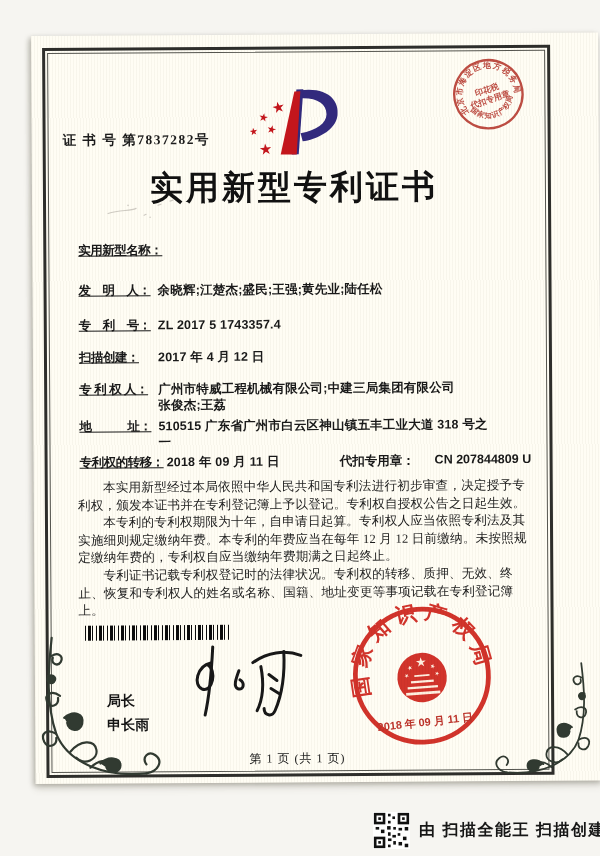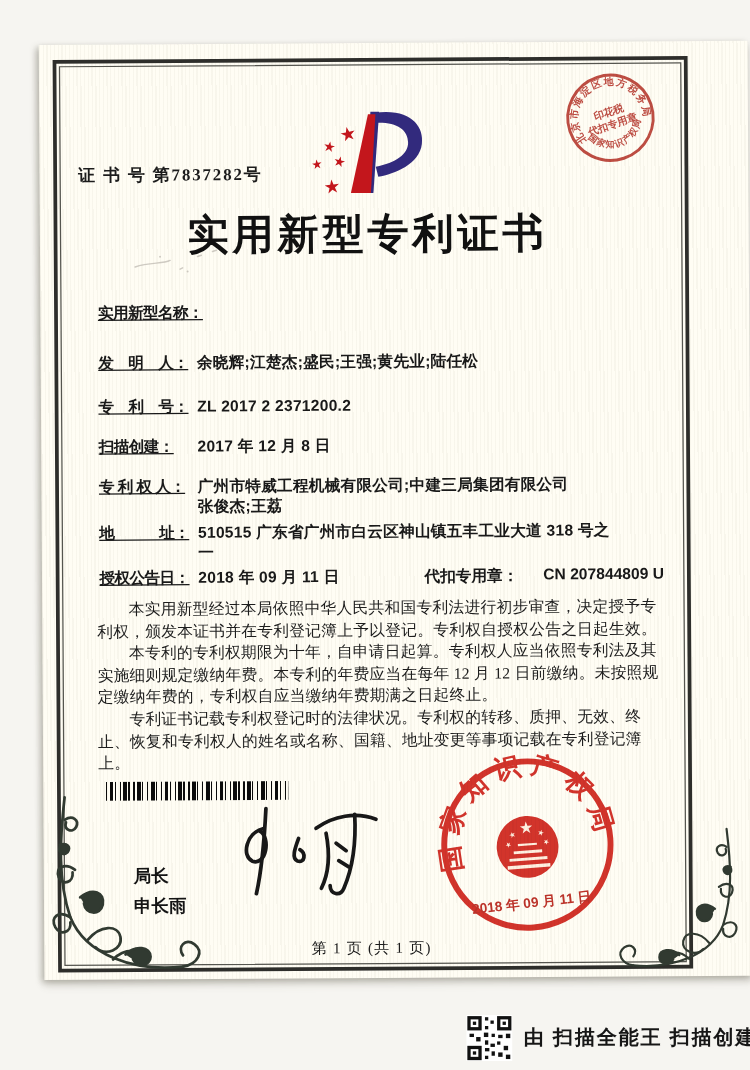--- a/index.html
+++ b/index.html
@@ -141,42 +141,42 @@
 
   <div class="frow" style="top:207px">
     <span class="flabel">实用新型名称：</span>
   </div>
   <div class="frow" style="top:247px">
     <span class="flabel">发　明　人：</span>
     <span class="fvalue">余晓辉;江楚杰;盛民;王强;黄先业;陆任松</span>
   </div>
   <div class="frow" style="top:282px">
     <span class="flabel">专　利　号：</span>
-    <span class="fvalue">ZL 2017 2 2371200.2</span>
+    <span class="fvalue">ZL 2017 5 1743357.4</span>
   </div>
   <div class="frow" style="top:314px">
     <span class="flabel">扫描创建：</span>
-    <span class="fvalue">2017 年 12 月 8 日</span>
+    <span class="fvalue">2017 年 4 月 12 日</span>
   </div>
   <div class="frow" style="top:346px">
     <span class="flabel">专 利 权 人：</span>
     <span class="fvalue">
       <span class="vline">广州市特威工程机械有限公司;中建三局集团有限公司</span>
       <span class="vline">张俊杰;王荔</span>
     </span>
   </div>
   <div class="frow" style="top:383px">
     <span class="flabel">地　　　址：</span>
     <span class="fvalue">
       <span class="vline">510515 广东省广州市白云区神山镇五丰工业大道 318 号之</span>
       <span class="vline">一</span>
     </span>
   </div>
   <div class="grantpair" style="left:46px;top:419px">
-    <span class="flabel" style="flex:0 0 76px">授权公告日：</span>
+    <span class="flabel" style="flex:0 0 76px">专利权的转移：</span>
     <span class="fvalue">2018 年 09 月 11 日</span>
   </div>
   <div class="grantpair" style="left:306px;top:419px">
     <span>代扣专用章：</span>
     <span style="margin-left:20px">CN 207844809 U</span>
   </div>
 
   <div class="paras">
     <p>本实用新型经过本局依照中华人民共和国专利法进行初步审查，决定授予专利权，颁发本证书并在专利登记簿上予以登记。专利权自授权公告之日起生效。</p>
     <p>本专利的专利权期限为十年，自申请日起算。专利权人应当依照专利法及其实施细则规定缴纳年费。本专利的年费应当在每年 12 月 12 日前缴纳。未按照规定缴纳年费的，专利权自应当缴纳年费期满之日起终止。</p>

